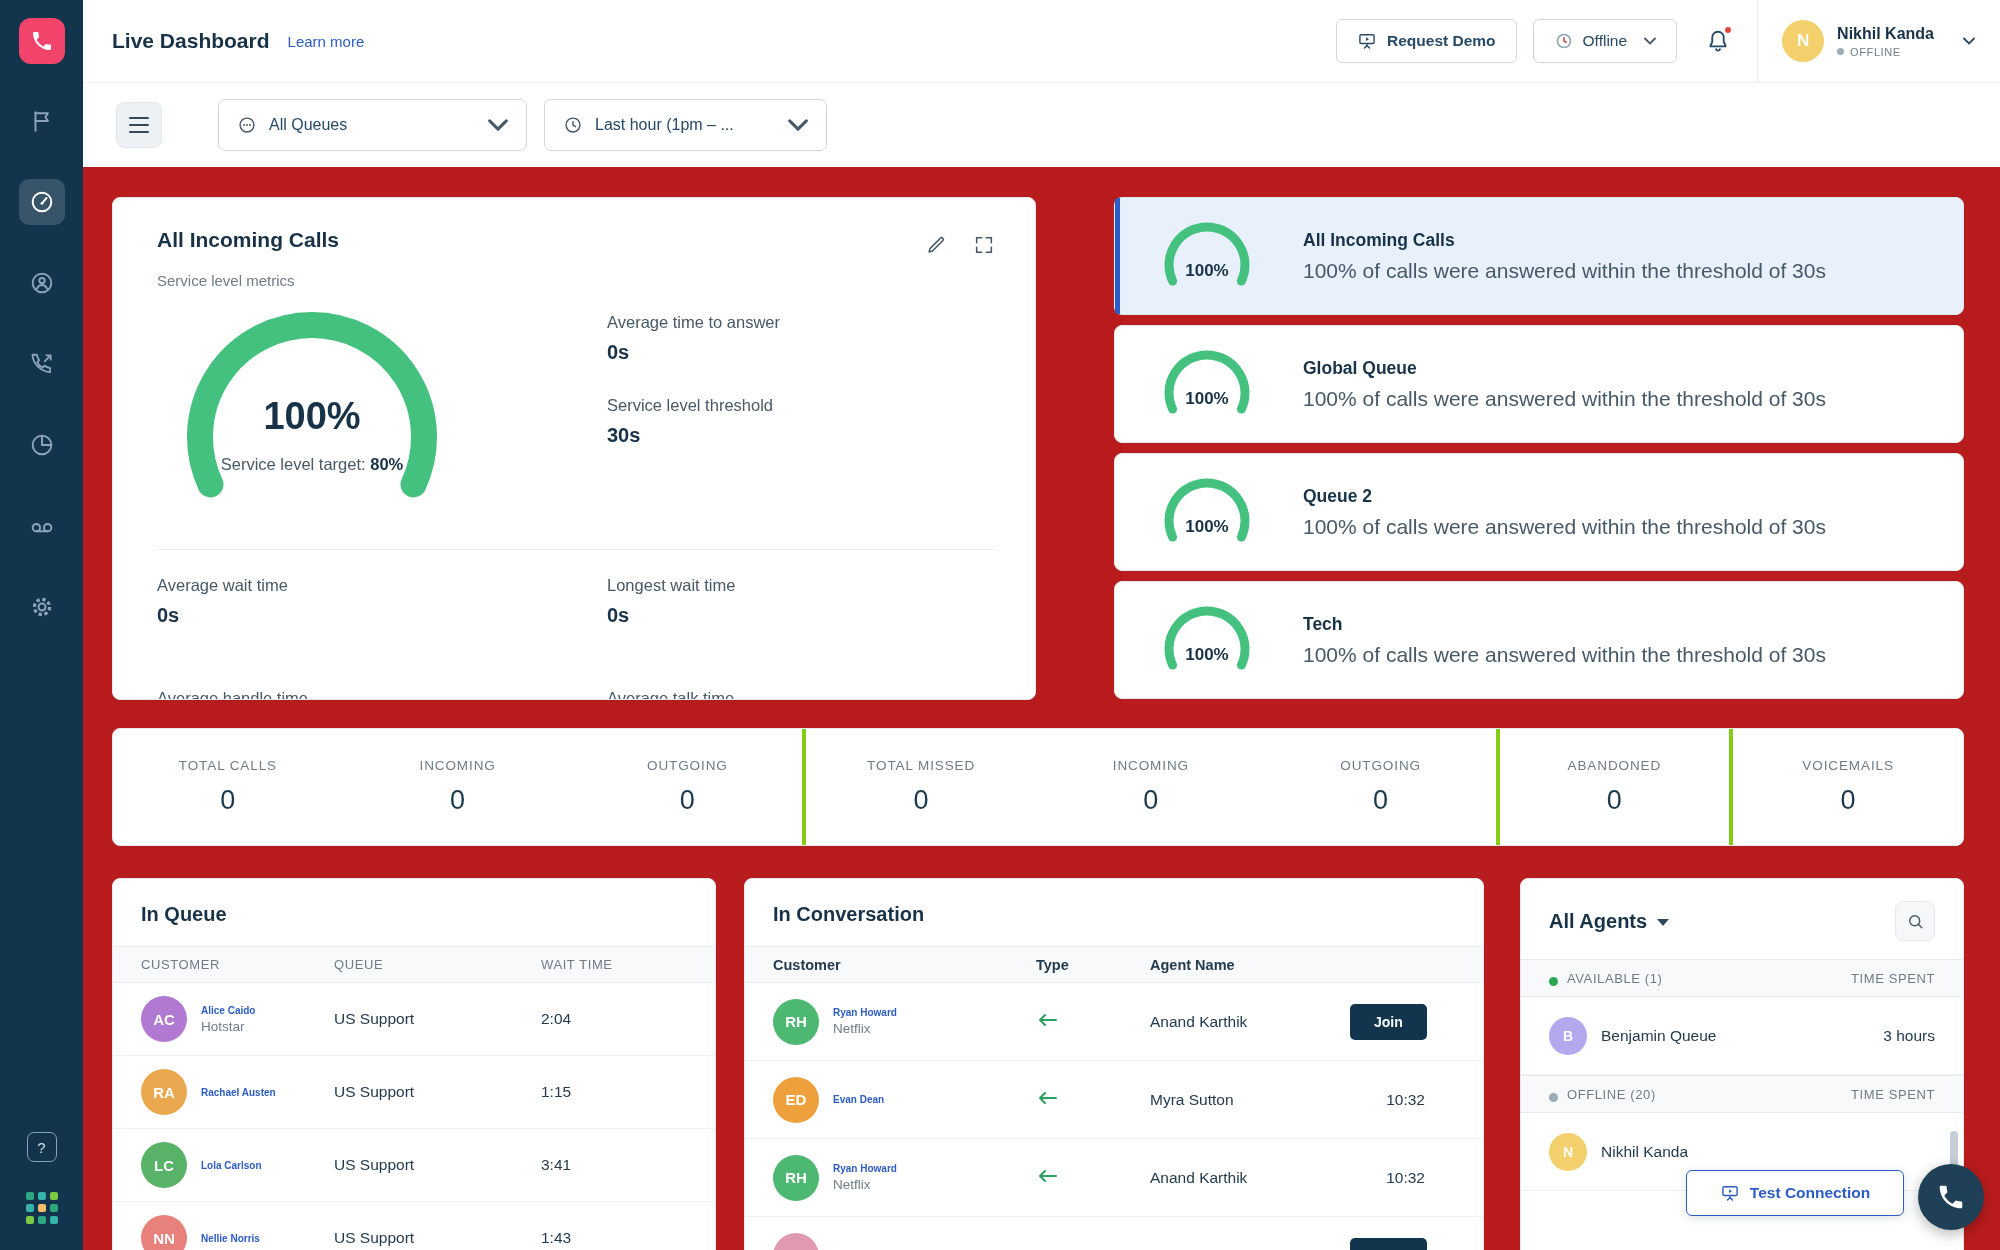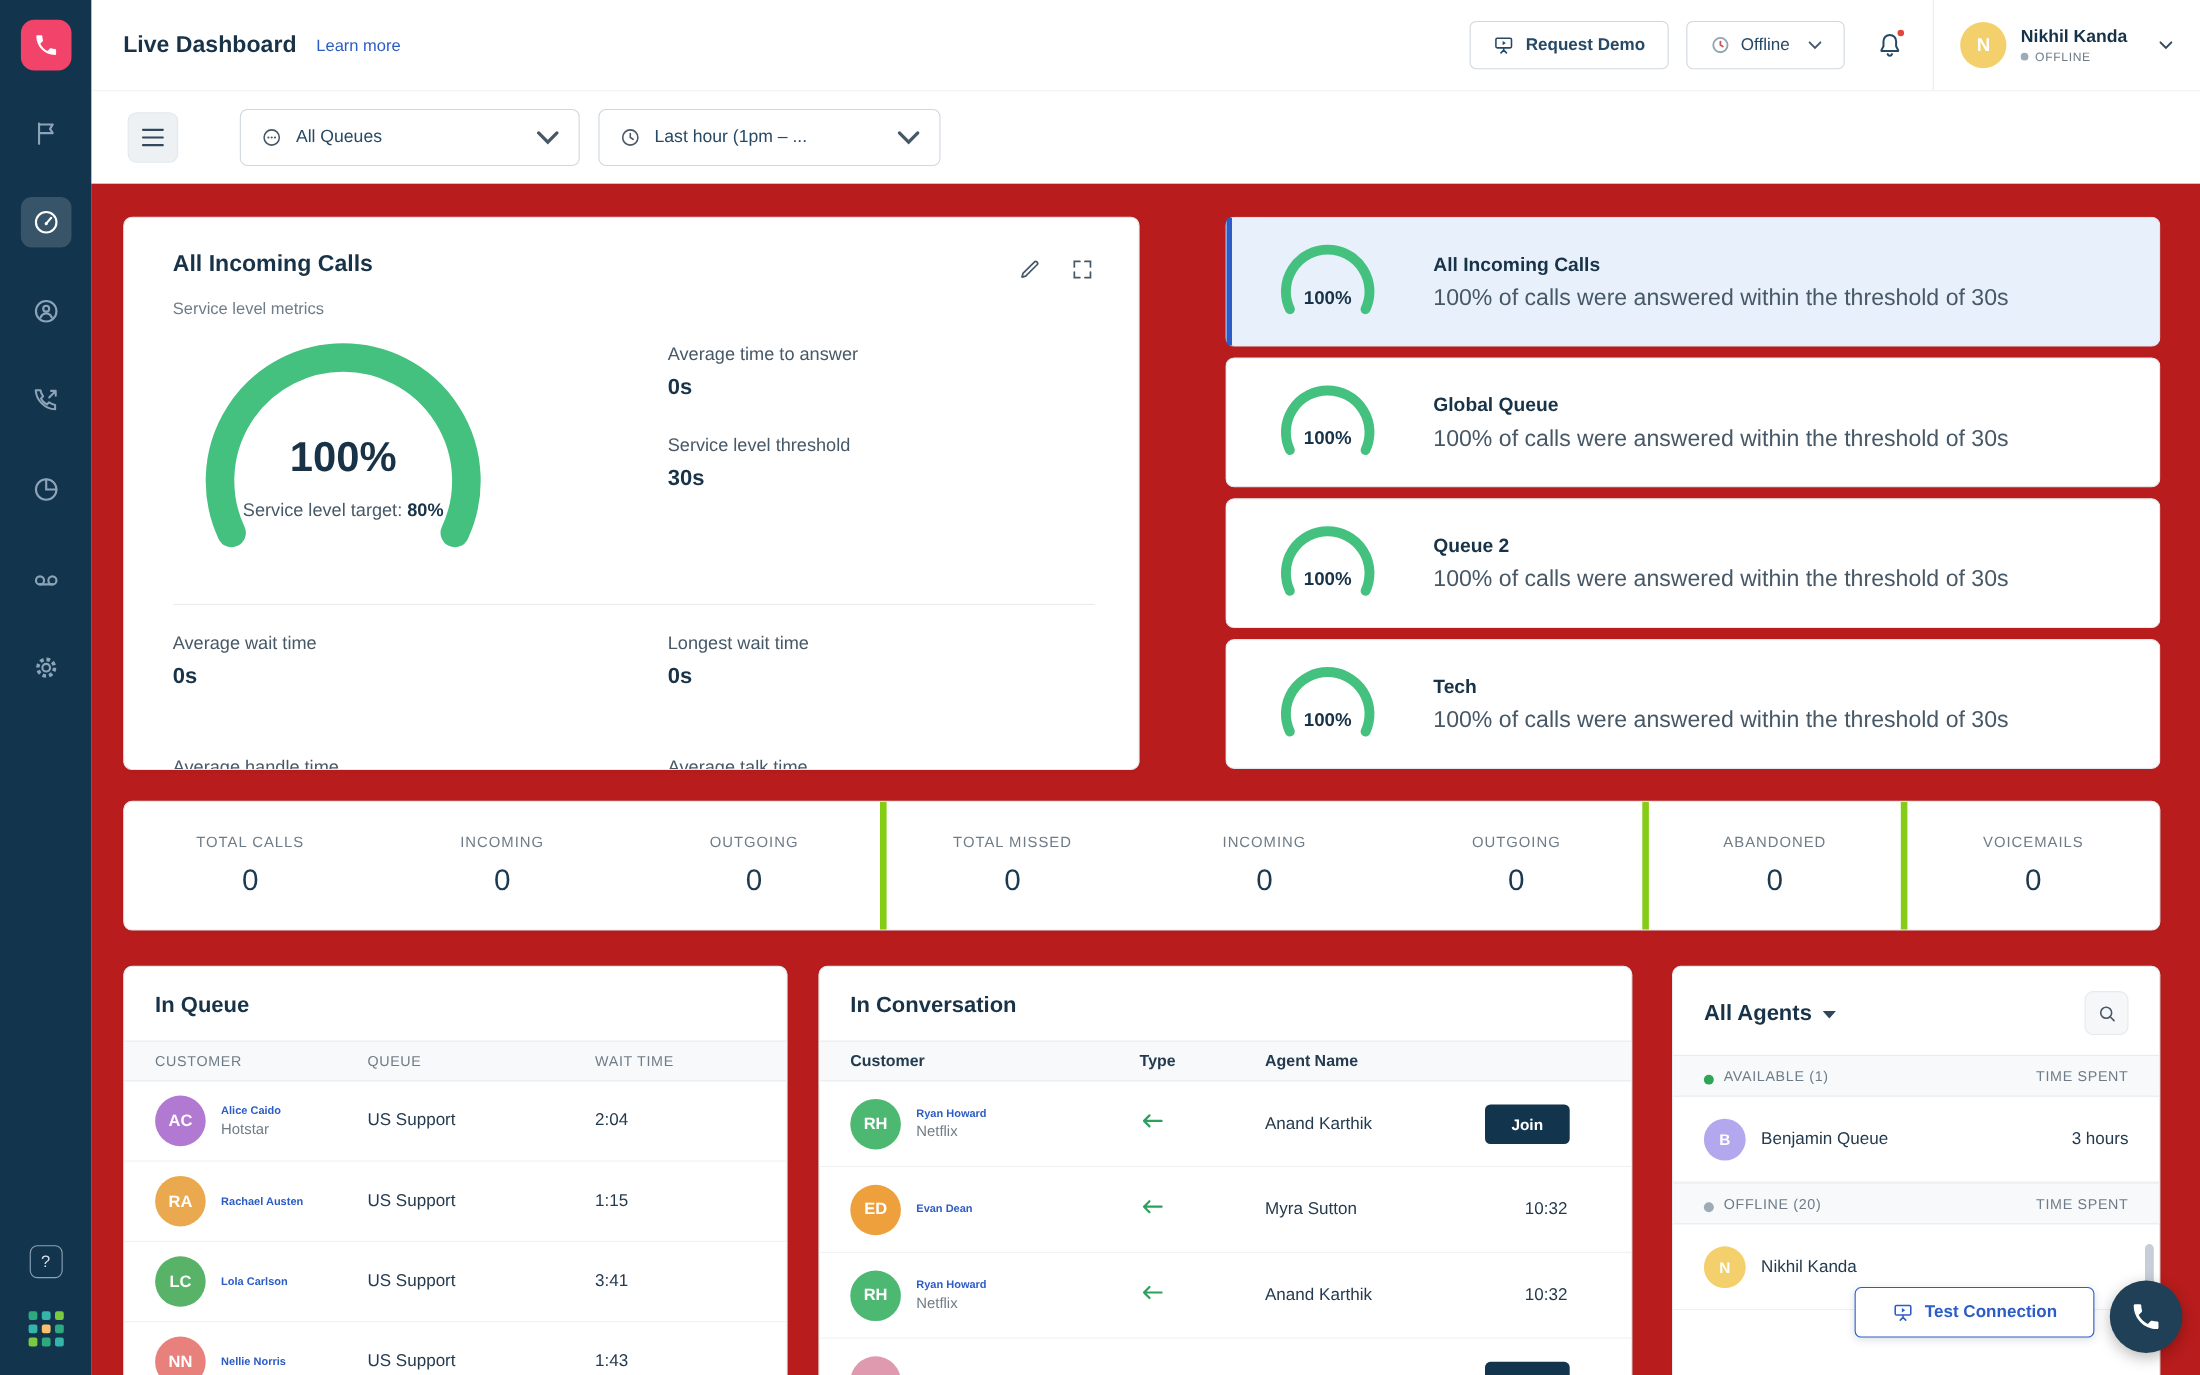--- a/index.html
+++ b/index.html
@@ -40,21 +40,21 @@
   .user .chev{margin-left:16px}
 
   
   .filterbar{height:84px;background:#fff;display:flex;align-items:center;padding-left:33px;flex-shrink:0}
   .hamburger{width:46px;height:46px;border-radius:8px;background:#eef1f4;border:1px solid #e2e8ed;display:flex;flex-direction:column;align-items:center;justify-content:center;gap:5px;cursor:pointer}
   .hamburger span{display:block;width:20px;height:2.2px;background:#33475b;border-radius:2px}
   .dropdown{display:flex;align-items:center;height:52px;border:1px solid #cfd7df;border-radius:7px;background:#fff;padding:0 18px;cursor:pointer;font-family:inherit}
   .dropdown svg{width:20px;height:20px;color:#475867}
   .dd-label{font-size:16px;color:#264966;margin:0 14px 0 12px;text-align:left;flex:1;white-space:nowrap;overflow:hidden}
   .dd-queues{width:309px;margin-left:56px}
-  .dd-time{width:311px;margin-left:17px}
+  .dd-time{width:283px;margin-left:17px}
 
   
   .content{flex:1;background:#b91c1c;padding:30px 36px 0 29px;overflow:hidden}
   .card{background:#fff;border:1px solid #e4e9ed;border-radius:8px;box-shadow:0 1px 2px rgba(18,52,77,.05)}
   .top-row{display:flex;gap:78px}
 
   
   .service-card{width:924px;height:503px;padding:30px 40px 0 44px;overflow:hidden}
   .sc-head{display:flex;justify-content:space-between;align-items:flex-start}
   .sc-head h2{font-size:21px;font-weight:700;color:#183247}
@@ -83,21 +83,21 @@
   .gauge-small{position:relative;width:116px;height:82px;flex-shrink:0}
   .gauge-small svg{position:absolute;inset:0}
   .qg-val{position:absolute;top:46px;left:0;right:0;text-align:center;font-size:17px;font-weight:700;color:#183247}
   .qc-text{margin-left:38px}
   .qc-title{font-size:17.5px;font-weight:700;color:#183247}
   .qc-desc{font-size:21px;color:#475867;margin-top:8px}
 
   
   .stats-row{margin-top:28px;height:118px;background:#fff;border:1px solid #e4e9ed;border-radius:8px;display:flex;box-shadow:0 1px 2px rgba(18,52,77,.05)}
   .stat-group{display:flex}
-  .stat-group + .stat-group{border-left:6px solid #84cc16}
+  .stat-group + .stat-group{border-left:4px solid #84cc16}
   .stat-group.g3{flex:3}
   .stat-group.g1{flex:1}
   .stat-cell{flex:1;display:flex;flex-direction:column;align-items:center;justify-content:center}
   .stat-label{font-size:13.5px;letter-spacing:.9px;color:#6f7c87}
   .stat-value{font-size:27px;color:#1c3a4f;margin-top:12px;font-weight:500}
 
   
   .bottom-row{display:flex;margin-top:32px}
   .panel{height:470px;overflow:hidden}
   .panel h3{font-size:20px;font-weight:700;color:#183247;padding:24px 28px 20px}

